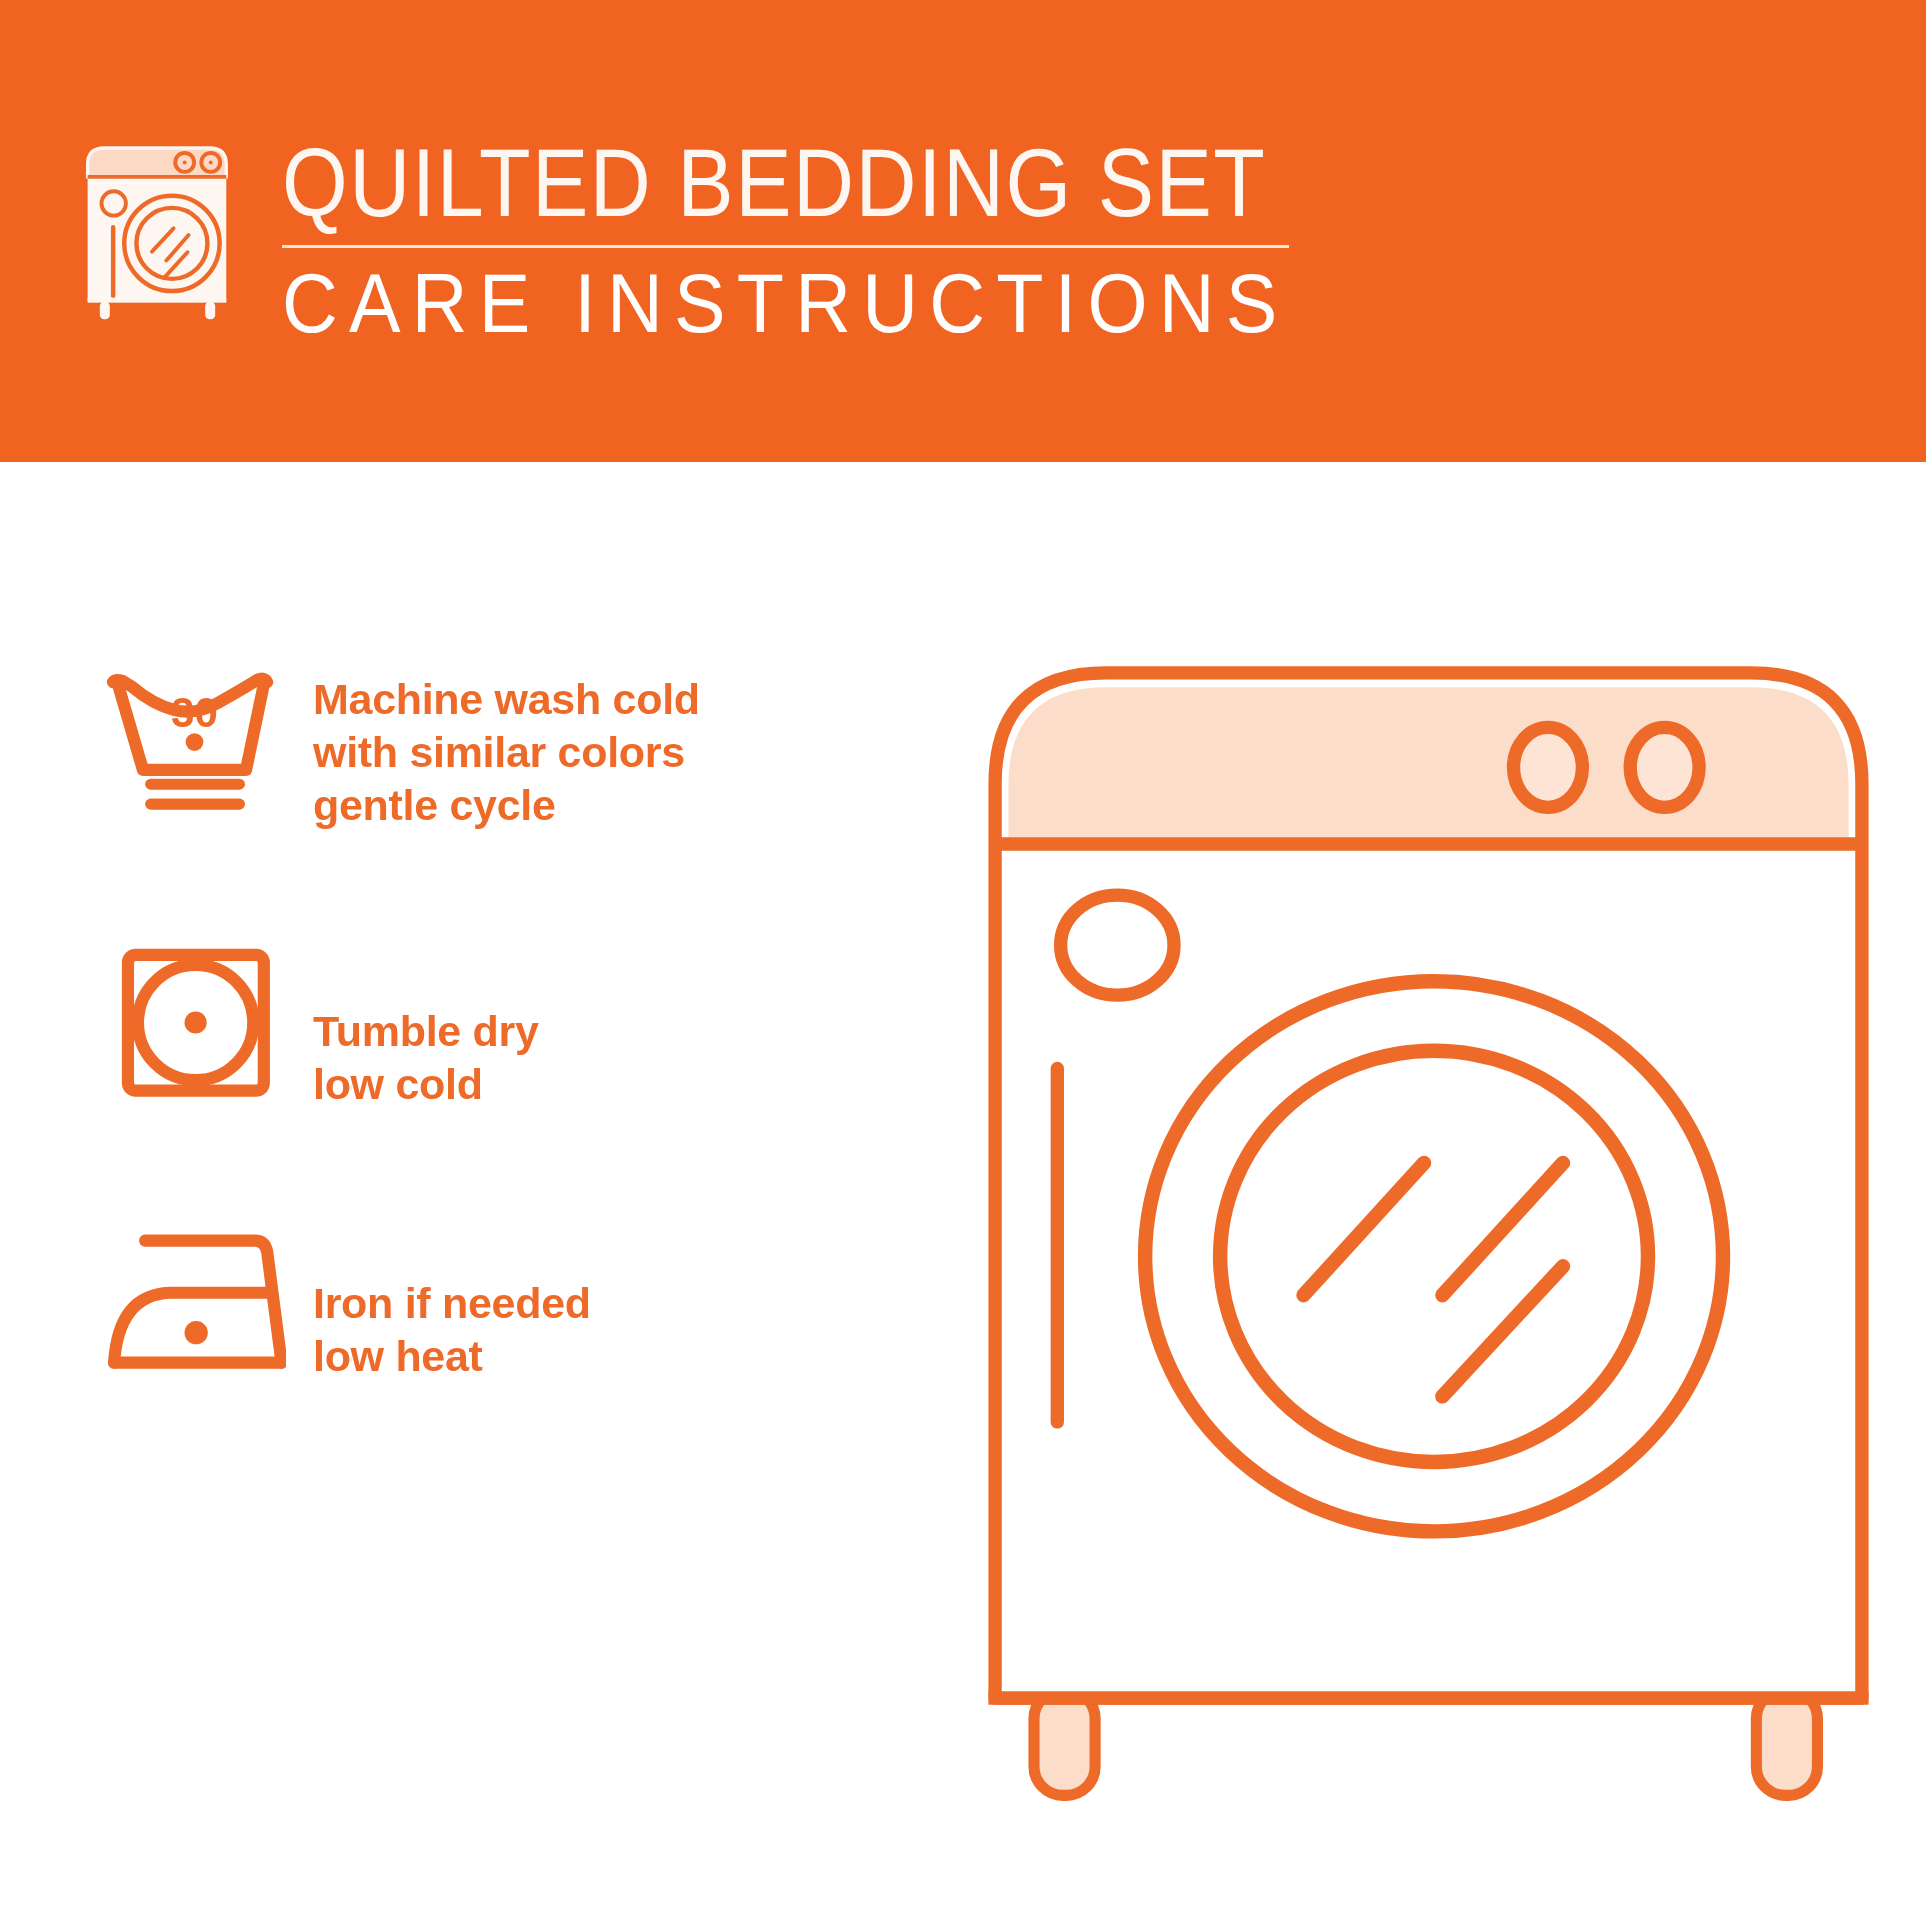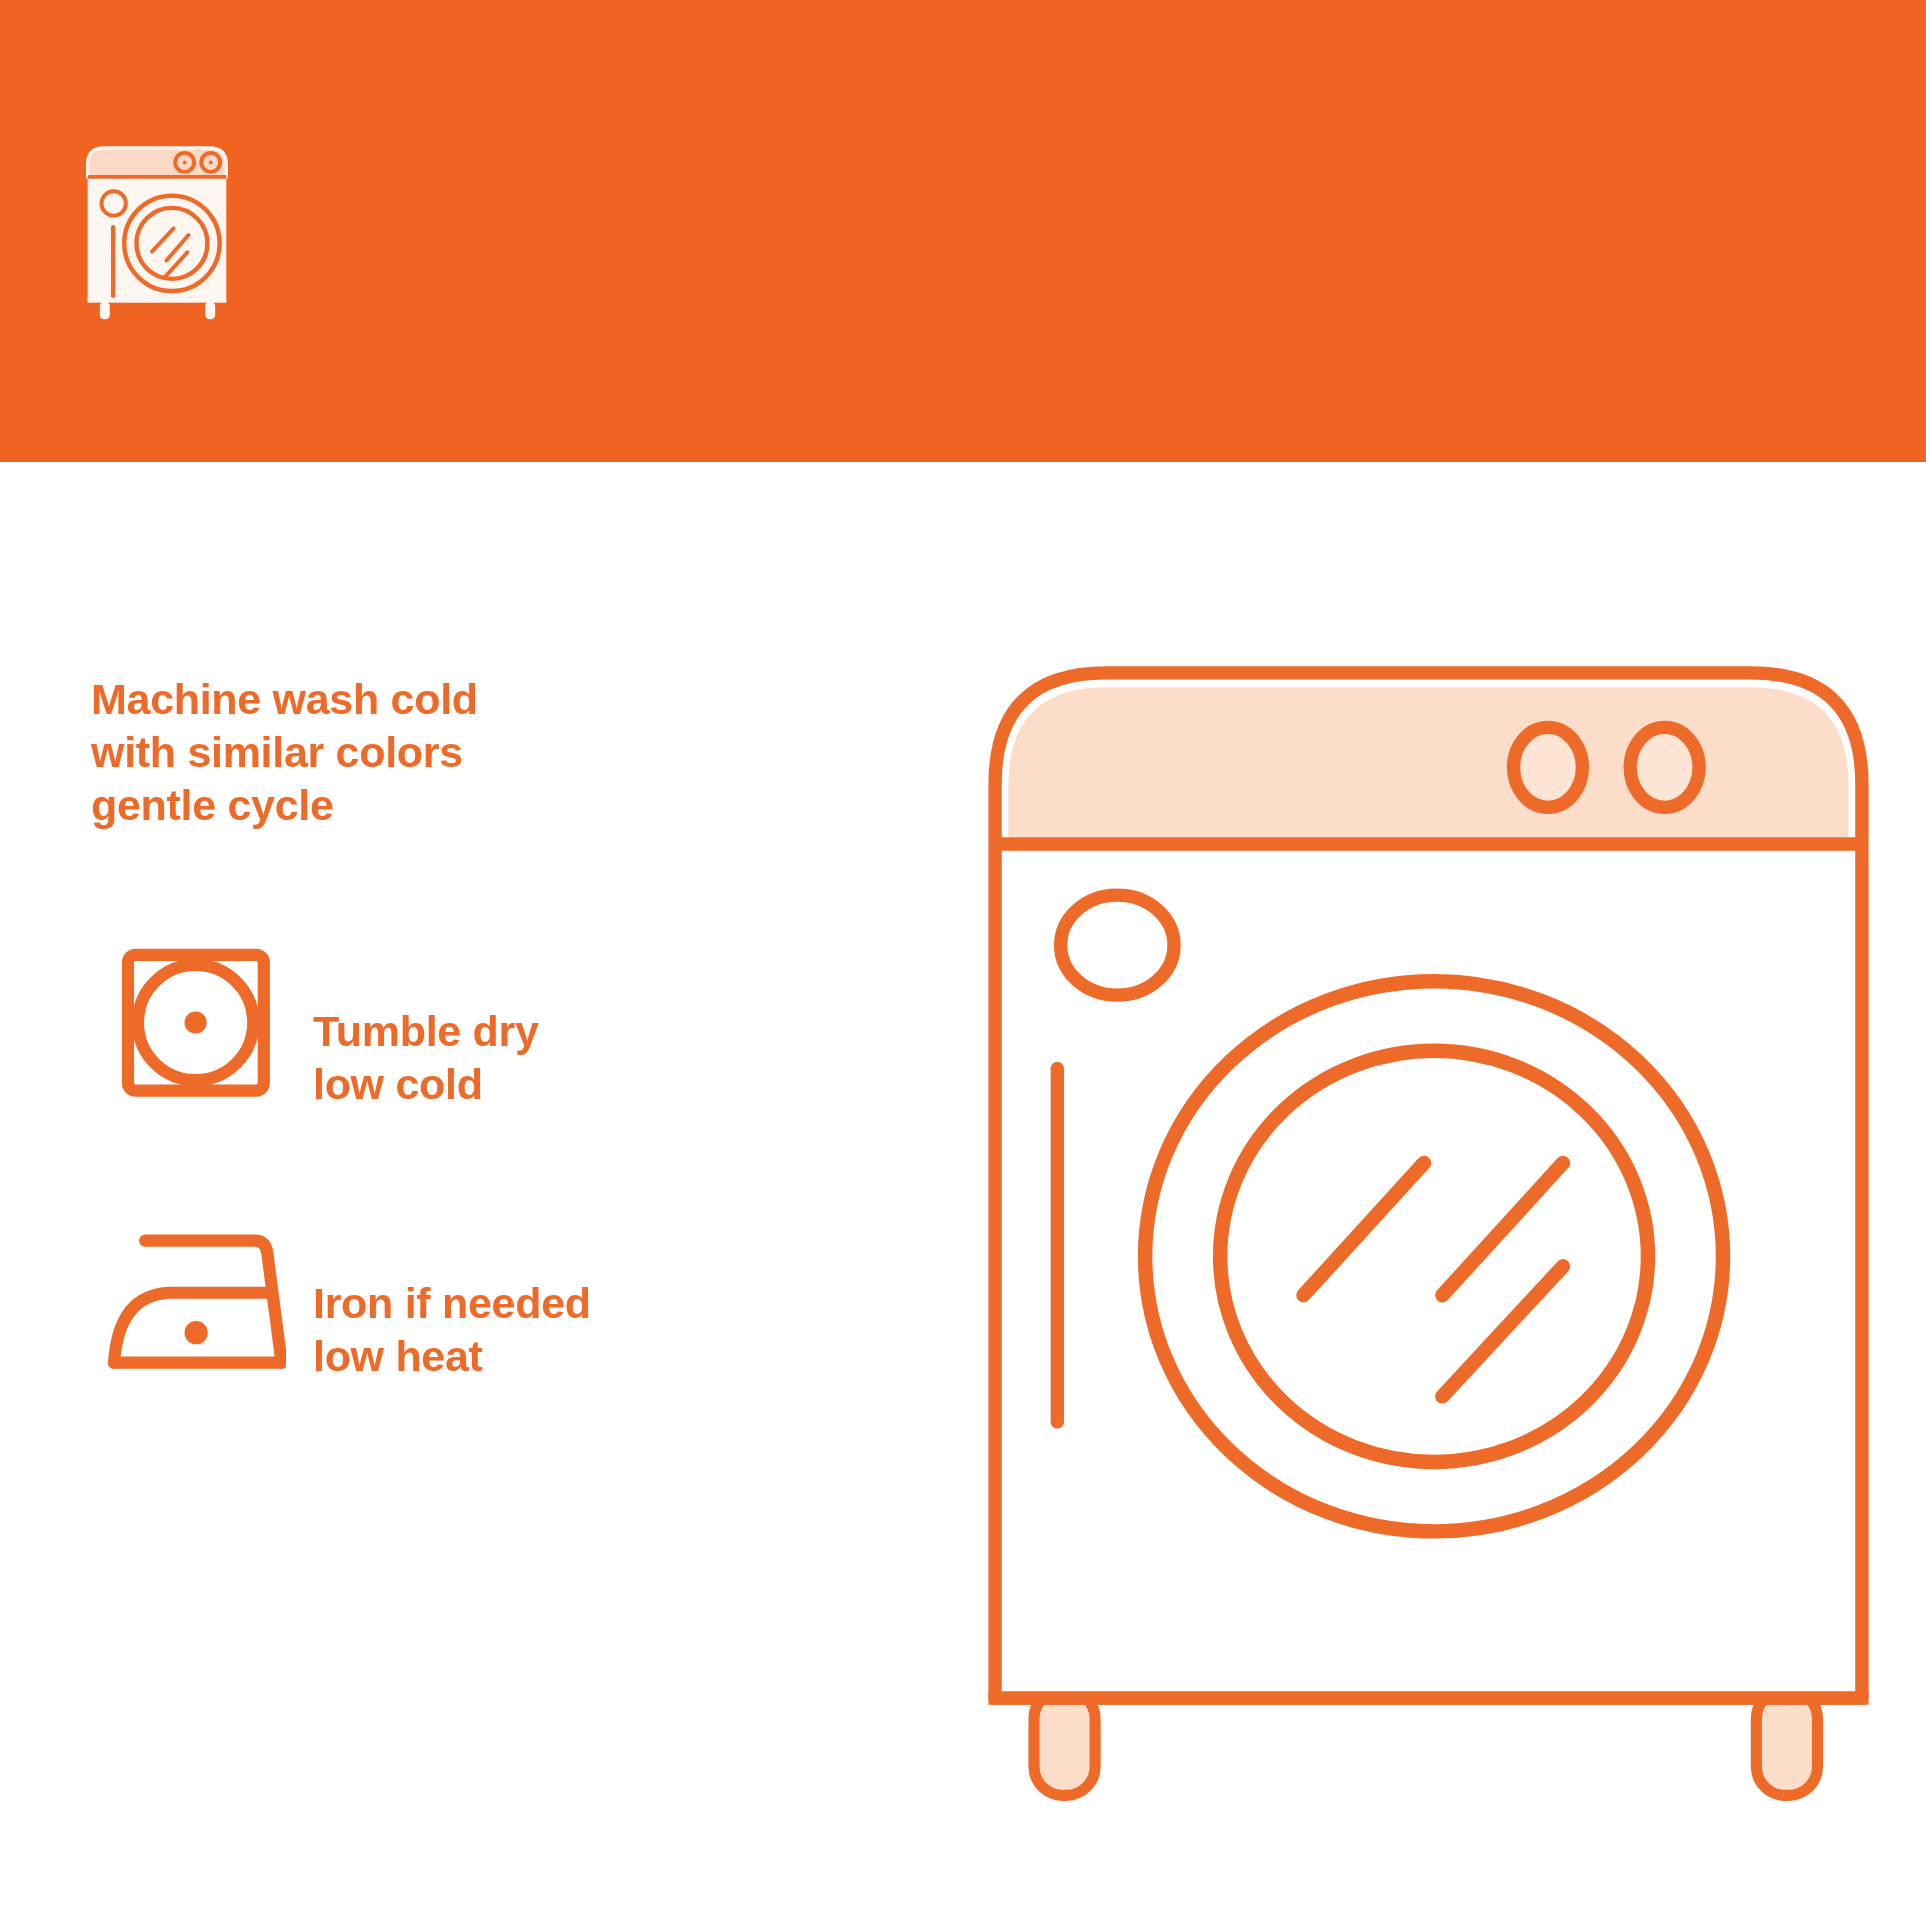--- a/index.html
+++ b/index.html
@@ -120,26 +120,41 @@
       <line x1="126" y1="205" x2="165" y2="163" stroke="#ee6a28" stroke-width="7" stroke-linecap="round"></line>
       <line x1="152" y1="221" x2="192" y2="175" stroke="#ee6a28" stroke-width="7" stroke-linecap="round"></line>
       <line x1="150" y1="250" x2="190" y2="206" stroke="#ee6a28" stroke-width="7" stroke-linecap="round"></line>
 
       <rect x="10" y="288" width="250" height="9" fill="#fdf6f1"></rect>
       <rect x="32" y="295" width="18" height="32" rx="8" fill="#fdf6f1"></rect>
       <rect x="222" y="295" width="18" height="32" rx="8" fill="#fdf6f1"></rect>
     </svg>
   </div>
 
+  <div id="header-text-block">
+    <div id="title-main">QUILTED BEDDING SET</div>
+    <div id="title-divider"></div>
+    <div id="title-sub">CARE INSTRUCTIONS</div>
+  </div>
 
 </div>
 
 <div id="care-list">
 
   <div class="care-row care-row-1">
+    <div class="care-symbol">
+      <svg viewBox="0 0 330 290" width="183" height="161">
+        <path d="M18 38 Q22 32 36 36 L52 46 Q90 78 128 88 Q166 98 206 76 Q246 54 278 34 Q292 28 296 38" fill="none" stroke="#ee6a28" stroke-width="22" stroke-linecap="round" stroke-linejoin="round"></path>
+        <path d="M27 42 L72 196 L258 196 L290 42" fill="none" stroke="#ee6a28" stroke-width="22" stroke-linecap="round" stroke-linejoin="round"></path>
+        <text x="165" y="118" font-family="Liberation Sans, sans-serif" font-size="76" font-weight="700" fill="#ee6a28" text-anchor="middle">30</text>
+        <circle cx="165" cy="146" r="16" fill="#ee6a28"></circle>
+        <rect x="76" y="212" width="180" height="20" rx="10" fill="#ee6a28"></rect>
+        <rect x="76" y="248" width="180" height="20" rx="10" fill="#ee6a28"></rect>
+      </svg>
+    </div>
     <div class="care-label">Machine wash cold
 with similar colors
 gentle cycle</div>
   </div>
 
 
   <div class="care-row care-row-3">
     <div class="care-symbol">
       <svg viewBox="0 0 330 300" width="183" height="167">
         <rect x="45" y="28" width="245" height="245" rx="14" fill="none" stroke="#ee6a28" stroke-width="22"></rect>

